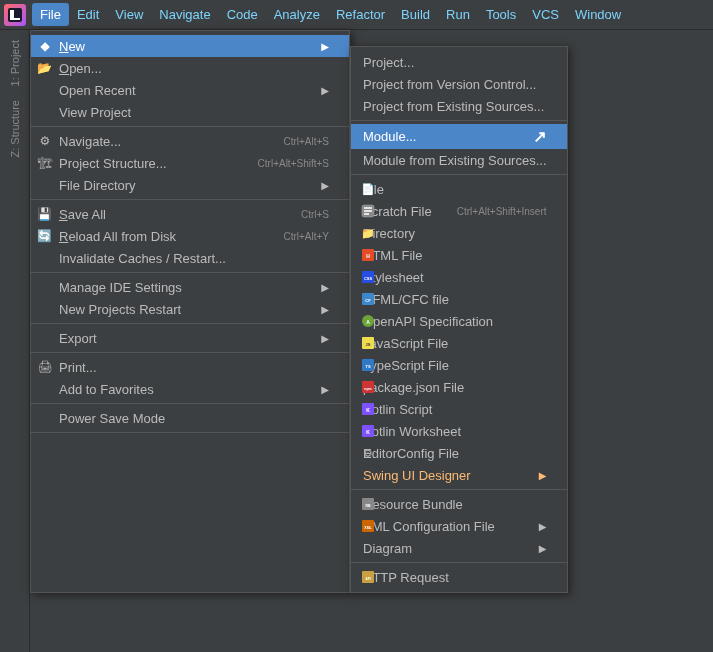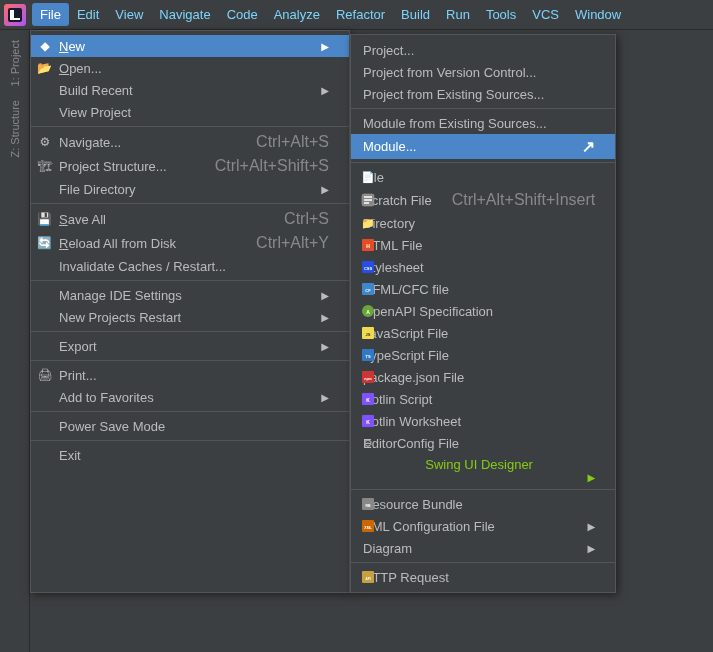--- a/index.html
+++ b/index.html
@@ -87,27 +87,27 @@
       display: flex;
       align-items: center;
       padding: 3px 20px 3px 28px;
       color: #bbbbbb;
       cursor: pointer;
       position: relative;
       min-height: 22px;
       white-space: nowrap;
     }
     .menu-item.highlighted { background: #4a86c8; color: #ffffff; }
-    .menu-item.disabled { color: #84cc16; cursor: default; flex-direction: column; }
+    .menu-item.disabled { color: #fdba74; cursor: default; }
 
     .menu-item .shortcut {
       margin-left: auto;
       padding-left: 20px;
       color: #888888;
-      font-size: 16px;
+      font-size: 10px;
     }
 
     .menu-item .arrow {
       margin-left: auto;
       font-size: 10px;
     }
 
     .menu-item .icon {
       position: absolute;
       left: 6px;
@@ -209,21 +209,21 @@
       <span><span class="menu-item-underline">N</span>ew</span>
       <span class="arrow">▶</span>
     </div>
 
     <div class="menu-item">
       <span class="icon ico-folder">📂</span>
       <span><span class="menu-item-underline">O</span>pen...</span>
     </div>
 
     <div class="menu-item">
-      <span>Build Recent</span>
+      <span>Open Recent</span>
       <span class="arrow">▶</span>
     </div>
 
     <div class="menu-item">
       <span>View Project</span>
     </div>
 
     <div class="menu-separator"></div>
 
     <div class="menu-item">
@@ -293,46 +293,43 @@
     </div>
 
     <div class="menu-separator"></div>
 
     <div class="menu-item">
       <span>Power Save Mode</span>
     </div>
 
     <div class="menu-separator"></div>
 
-    <div class="menu-item">
-      <span>Exit</span>
-    </div>
 
   </div>
 
-  <div style="display:flex; flex-direction:column; margin-top: 4px;">
+  <div style="display:flex; flex-direction:column; margin-top: 16px;">
 
     <div class="new-submenu">
       <div class="menu-item">
         <span>Project...</span>
       </div>
       <div class="menu-item">
         <span>Project from Version Control...</span>
       </div>
       <div class="menu-item">
         <span>Project from Existing Sources...</span>
       </div>
       <div class="menu-separator"></div>
-      <div class="menu-item">
-        <span>Module from Existing Sources...</span>
-      </div>
       <div class="menu-item highlighted">
         <span>Module...</span>
         <span style="margin-left:auto; font-size:16px; color:white; font-weight:bold;">↗</span>
       </div>
+      <div class="menu-item">
+        <span>Module from Existing Sources...</span>
+      </div>
       <div class="menu-separator"></div>
       <div class="menu-item">
         <span class="file-icon" style="color:#aaaaaa;">📄</span>
         <span>File</span>
       </div>
       <div class="menu-item">
         <span class="file-icon">
           <svg width="14" height="14" viewBox="0 0 14 14">
               <rect x="1" y="1" width="12" height="12" rx="2" fill="#888" stroke="#aaa" stroke-width="0.5"></rect>
               <path d="M3 4h8M3 7h8M3 10h5" stroke="white" stroke-width="1.5"></path>

